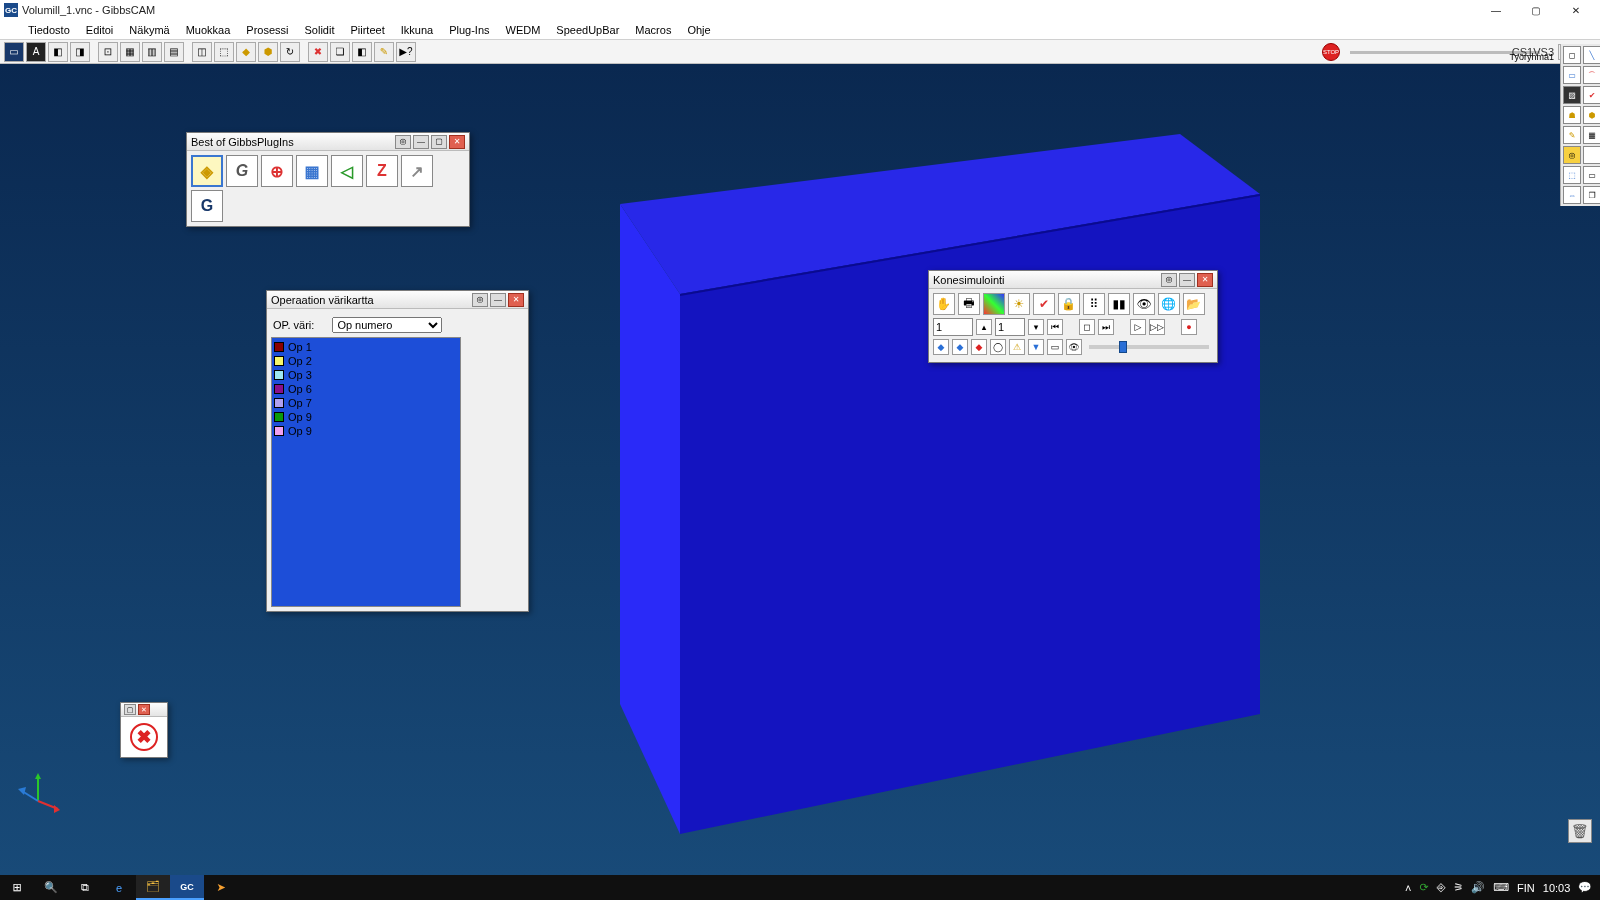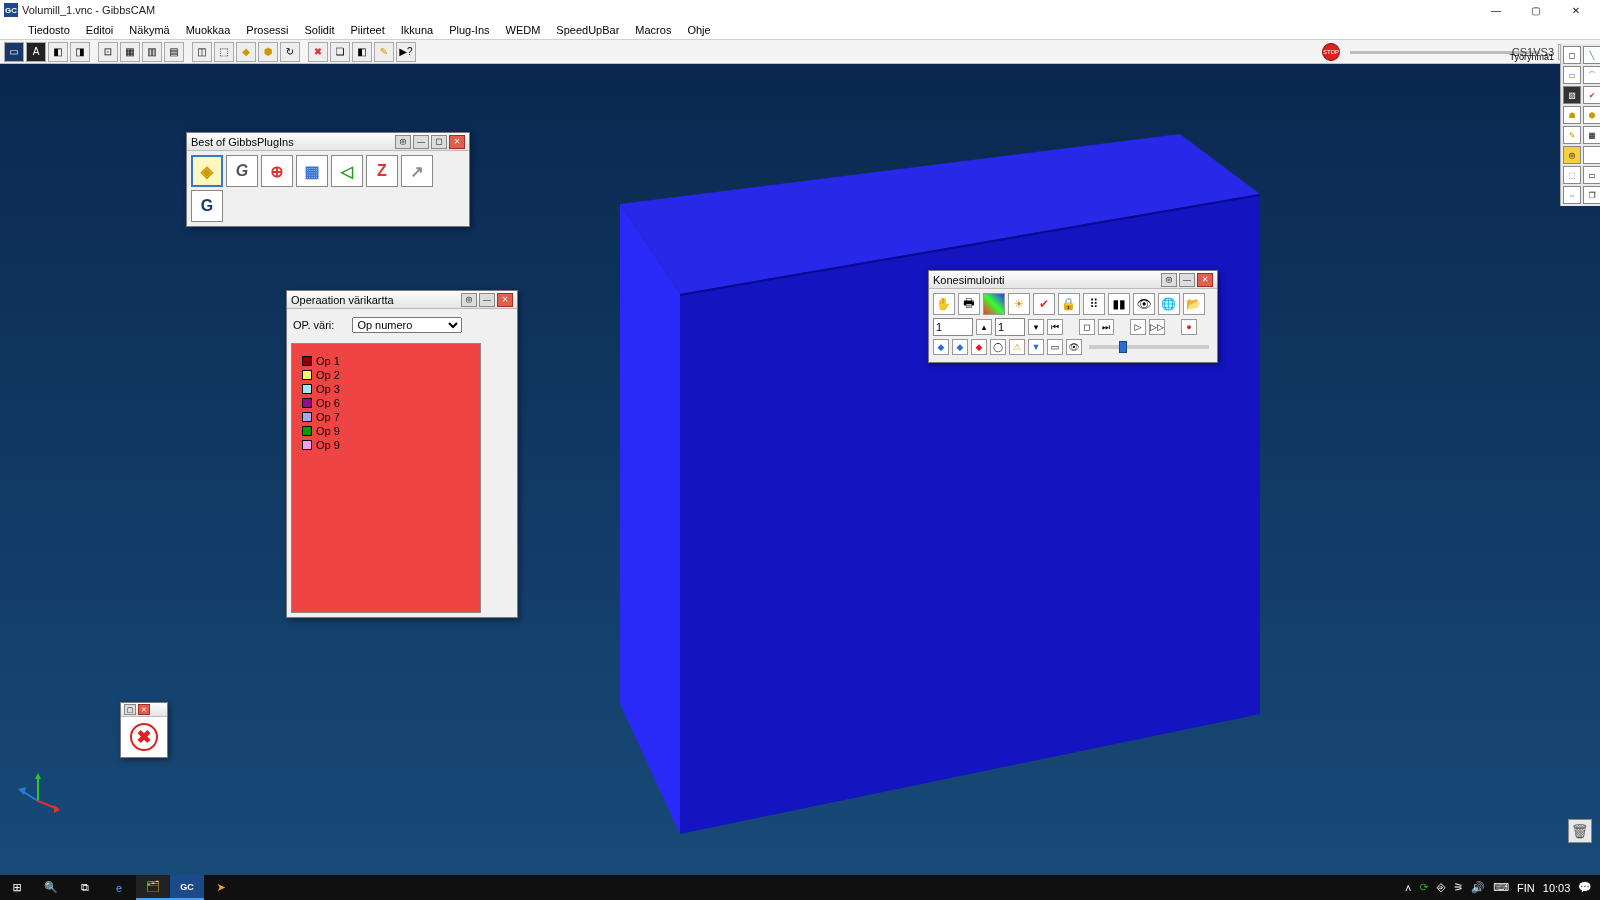--- a/index.html
+++ b/index.html
@@ -40,21 +40,21 @@
 .panel .phead .ptitle { flex: 1; }
 .panel .phead .pbtn { width: 16px; height: 14px; margin-left: 2px; border: 1px solid #888; background: #ddd; font-size: 8px; display: flex; align-items: center; justify-content: center; cursor: pointer; }
 .panel .phead .pbtn.close { background: #e06050; color:#fff; border-color:#a03020; }
 .panel .pbody { padding: 4px; }
 .panel .prow { display: flex; gap: 3px; flex-wrap:wrap; }
 .panel .pbtn32 { width: 32px; height: 32px; border: 1px solid #888; background: #fff; display: flex; align-items: center; justify-content: center; font-size: 16px; font-weight: bold; cursor: pointer; }
 .panel .pbtn32.sel { border:2px solid #3a76d0; background:#fdf7c0; }
 
 
 .op-panel select { width: 110px; font-size: 11px; }
-.op-panel .op-list { background:#ef4444; border:1px solid #888; width: 190px; height: 270px; margin-top:6px; font-size:11px; padding:10px; overflow:auto; }
+.op-panel .op-list { background:#1d4ed8; border:1px solid #888; width: 190px; height: 270px; margin-top:0; font-size:11px; padding:2px; overflow:auto; }
 .op-panel .op-row { display:flex; align-items:center; gap:4px; height:14px; }
 .op-panel .op-sw { width:10px; height:10px; border:1px solid #000; }
 
 
 .sim-panel .sbtn { width:22px; height:22px; border:1px solid #999; background:#fff; display:flex; align-items:center; justify-content:center; font-size:12px; cursor:pointer; }
 .sim-panel .srow { display:flex; gap:3px; align-items:center; margin-bottom:3px; }
 .sim-panel input[type=text]{ width:40px; height:18px; font-size:11px; border:1px solid #888; padding:0 2px;}
 .sim-panel .play { font-size:11px; }
 .sim-panel .slider { flex:1; height:4px; background:#ccc; position:relative; margin:0 4px; }
 .sim-panel .slider .thumb { position:absolute; left:30px; top:-4px; width:8px; height:12px; background:#2a6fd6; border:1px solid #14488a; }
@@ -202,21 +202,21 @@
       <div class="pbtn32" style="color:#d33">⊕</div>
       <div class="pbtn32" style="color:#3a76d0">▦</div>
       <div class="pbtn32" style="color:#2a9a2a">◁</div>
       <div class="pbtn32" style="color:#d33">Z</div>
       <div class="pbtn32" style="color:#888">↗</div>
       <div class="pbtn32" style="color:#18386a;font-weight:bold">G</div>
     </div>
   </div>
 </div>
 
-<div class="panel op-panel" style="left:286px; top:290px; width:232px;">
+<div class="panel op-panel" style="left:266px; top:290px; width:263px;">
   <div class="phead">
     <span class="ptitle">Operaation värikartta</span>
     <span class="pbtn">◎</span>
     <span class="pbtn">—</span>
     <span class="pbtn close">✕</span>
   </div>
   <div class="pbody">
     <div style="display:flex; align-items:center; gap:18px; font-size:11px; padding:4px 2px;">
       <span>OP. väri:</span>
       <select>

